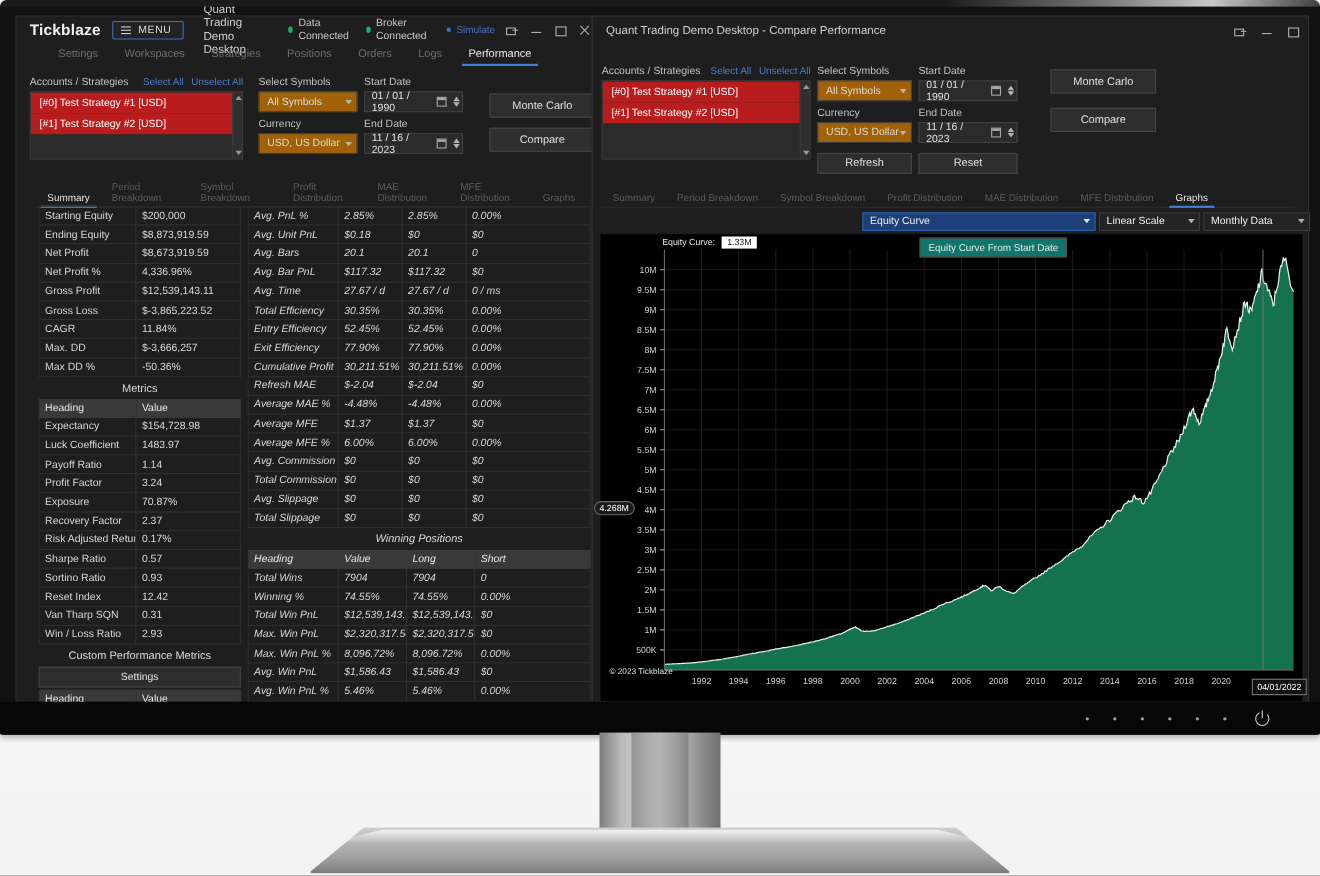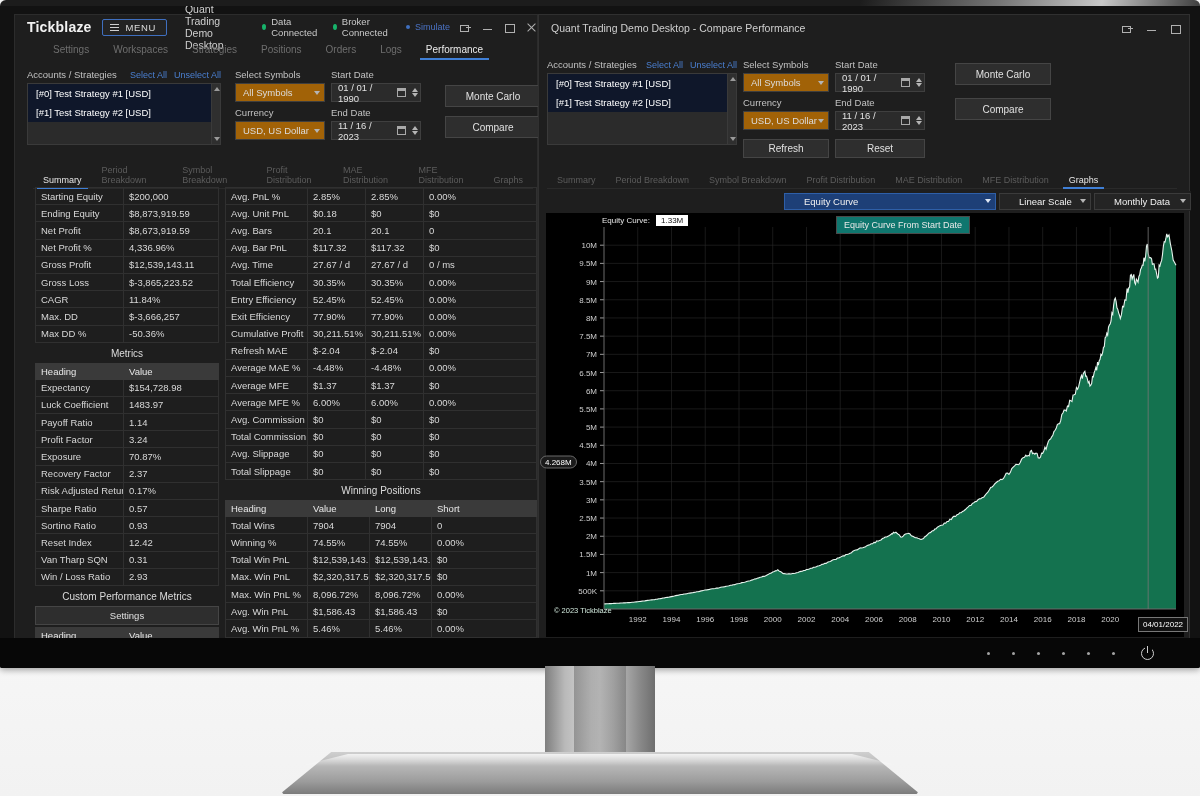--- a/index.html
+++ b/index.html
@@ -101,21 +101,21 @@
   .navbar{ height:22px; display:flex; align-items:center; gap:0px; padding-left:26px; }
   .navtab{ font-size:10px; color:#6e6e6e; padding:3px 12px 4px; position:relative;}
   .navtab.active{ color:#eaeaea; }
   .navtab.active:after{content:"";position:absolute;left:6px;right:6px;bottom:-1px;height:2px;background:#3f7fd6;}
   .fld-label{ font-size:9.5px; color:#c2c2c2; margin-bottom:3px; display:block;}
   .lnk{ color:#4a7fd0; font-size:9px; }
   .listbox{
     background:#2b2b2b; border:1px solid #3a3a3a; position:relative; overflow:hidden;
   }
   .lb-item{ font-size:9.5px; padding:4px 8px; color:#dcdcdc; }
-  .lb-item.sel{ background:#0f172a; color:#ffffff; }
+  .lb-item.sel{ background:#b91c1c; color:#ffffff; }
   .lb-scroll{
     position:absolute;right:0;top:0;bottom:0;width:9px;background:#2f2f2f;border-left:1px solid #3a3a3a;
   }
   .lb-scroll .ar{ position:absolute;left:1.5px;width:0;height:0;border-left:3px solid transparent;border-right:3px solid transparent;}
   .lb-scroll .ar.up{ top:3px; border-bottom:4px solid #9a9a9a;}
   .lb-scroll .ar.dn{ bottom:3px; border-top:4px solid #9a9a9a;}
   .combo{
     background:#a16207;border:1px solid #3f3f3f;height:19px;display:flex;align-items:center;
     padding:0 4px 0 7px; font-size:9.5px;color:#dcdcdc;justify-content:space-between;
   }
@@ -148,21 +148,21 @@
   .pos{ color:#1e9e63;} .neg{ color:#cf4040;}
   .sect-title{ text-align:center; font-size:10px; color:#dcdcdc; padding:5px 0 4px;}
   .settings-bar{ background:#2e2e2e;border:1px solid #454545;text-align:center;font-size:9.5px;color:#e0e0e0;padding:3px 0;}
   .vscroll{ position:absolute; width:10px; background:#262626; border:1px solid #333;}
   .vscroll .thumb{ position:absolute;left:1px;right:1px;background:#5a5a5a;border-radius:1px;}
   .vscroll .ar{position:absolute;left:2px;width:0;height:0;border-left:3px solid transparent;border-right:3px solid transparent;}
   .vscroll .ar.up{top:3px;border-bottom:4px solid #aaa;}
   
   #chart-wrap{ position:absolute; background:#000; }
   .chart-combo{ background:#1d3f77;border:1px solid #2e5fa8;height:17px;display:flex;align-items:center;
-    padding:0 4px 0 19px;font-size:9.5px;color:#f0f0f0;justify-content:space-between;}
+    padding:0 4px 0 6px;font-size:9.5px;color:#f0f0f0;justify-content:space-between;}
   .tooltip{ background:#0f766e;border:1px solid #4a4a4a;color:#e8e8e8;font-size:9px;padding:3px 7px;}
   .ybadge{ position:absolute; background:#1a1a1a;border:1px solid #6a6a6a;color:#fff;font-size:8px;
     padding:1px 4px;border-radius:7px; transform:translateY(-50%); white-space:nowrap;}
   .xbadge{ position:absolute; background:#111;border:1px solid #777;color:#fff;font-size:8px;padding:2px 4px;}
   .legend-val{ background:#ffffff;color:#111;font-size:8px;padding:1px 5px;}
 </style>
 </head>
 <body>
 
 <div id="monitor-shell">
@@ -401,21 +401,21 @@
               </colgroup>
             <thead>
                 <tr>
               <th>Heading</th>
               <th>Value</th>
             </tr>
               </thead>
           </table>
         </div>
 
-        <div style="position:absolute;left:210px;top:172px;width:312px;height:456px;overflow:hidden;">
+        <div style="position:absolute;left:210px;top:172px;width:312px;height:456px;overflow:hidden;font-style:italic;">
           <table class="grid">
             <colgroup>
                 <col style="width:82px">
                 <col style="width:58px">
                 <col style="width:58px">
                 <col>
               </colgroup>
             <tbody id="stats-body">
                 <tr>
                   <td class="">Avg. PnL %</td>

